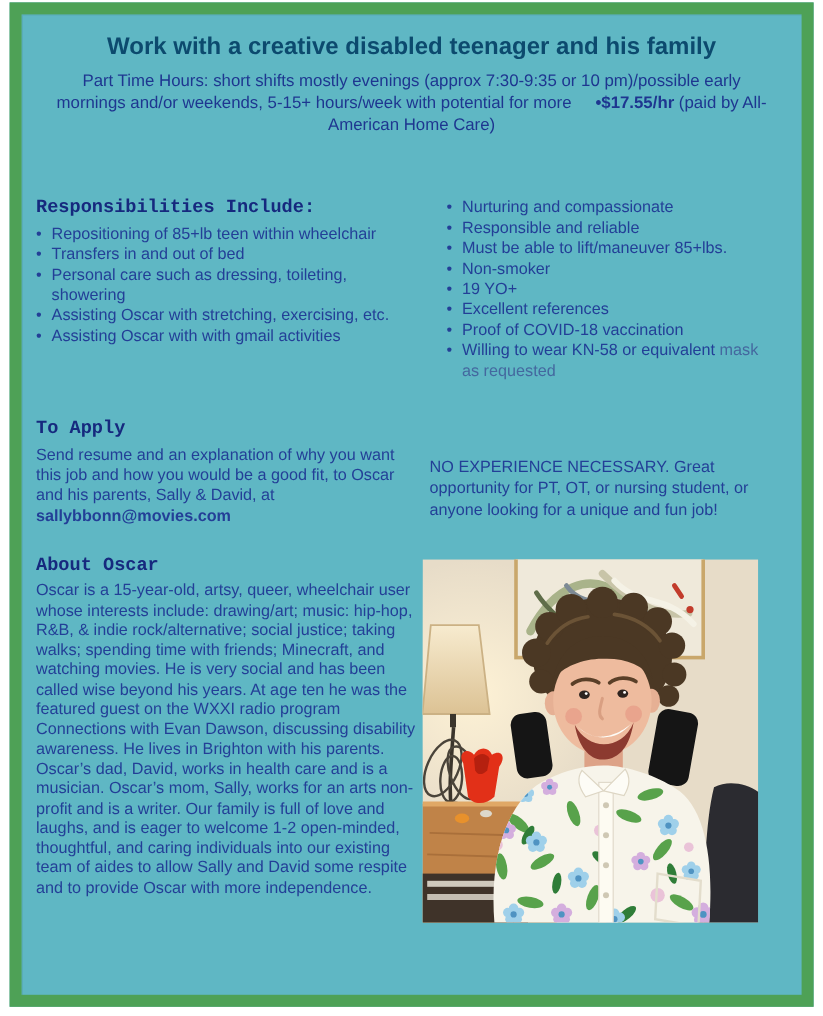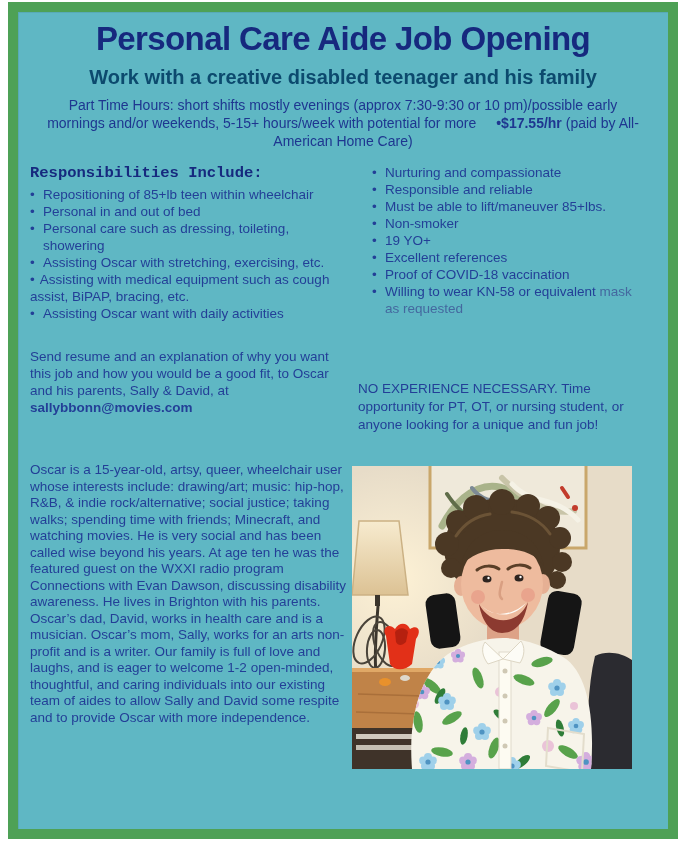--- a/index.html
+++ b/index.html
@@ -42,48 +42,46 @@
 
   .photo { left:334px; top:454px; width:280px; height:303px; overflow:hidden; }
   .photo svg { display:block; }
 </style>
 </head>
 <body>
 
 <div class="poster">
 
   <div class="abs header">
-    <h1 class="title">Personal Care Aide Job Opening</h1>
     <div class="subtitle">Work with a creative disabled teenager and his family</div>
-    <div class="hours"><span>Part Time Hours: short shifts mostly evenings (approx 7:30-9:30 or 10 pm)/possible early mornings and/or weekends, 5-15+ hours/week with potential for more </span><b>•$17.55/hr</b><span> (paid by All-American Home Care)</span></div>
+    <div class="hours"><span>Part Time Hours: short shifts mostly evenings (approx 7:30-9:35 or 10 pm)/possible early mornings and/or weekends, 5-15+ hours/week with potential for more </span><b>•$17.55/hr</b><span> (paid by All-American Home Care)</span></div>
   </div>
 
   <div class="abs section" id="resp">
     <h2>Responsibilities Include:</h2>
     <ul class="bullets">
       <li class="hang">
           <span class="dot">•</span>
           <span>Repositioning of 85+lb teen within wheelchair</span>
         </li>
       <li class="hang">
           <span class="dot">•</span>
-          <span>Personal in and out of bed</span>
+          <span>Transfers in and out of bed</span>
         </li>
       <li class="hang">
           <span class="dot">•</span>
           <span>Personal care such as dressing, toileting, showering</span>
         </li>
       <li class="hang">
           <span class="dot">•</span>
           <span>Assisting Oscar with stretching, exercising, etc.</span>
         </li>
-      <li class="flush"><span class="dot">•</span><span>Assisting with medical equipment such as cough assist, BiPAP, bracing, etc.</span></li>
-      <li class="hang">
-          <span class="dot">•</span>
-          <span>Assisting Oscar want with daily activities</span>
+      <li class="hang">
+          <span class="dot">•</span>
+          <span>Assisting Oscar with with gmail activities</span>
         </li>
     </ul>
   </div>
 
   <div class="abs section" id="quals">
     <ul class="bullets">
       <li class="hang">
           <span class="dot">•</span>
           <span>Nurturing and compassionate</span>
         </li>
@@ -112,28 +110,30 @@
           <span>Proof of COVID-18 vaccination</span>
         </li>
       <li class="hang">
           <span class="dot">•</span>
           <span><span>Willing to wear KN-58 or equivalent </span><span class="muted">mask as requested</span></span>
         </li>
     </ul>
   </div>
 
   <div class="abs section" id="apply">
+    <h2>To Apply</h2>
     <p class="bodytext"><span>Send resume and an explanation of why you want this job and how you would be a good fit, to Oscar and his parents, Sally &amp; David, at </span><span class="emailbold">sallybbonn@movies.com</span></p>
   </div>
 
   <div class="abs" id="noexp">
-    <p>NO EXPERIENCE NECESSARY. Time opportunity for PT, OT, or nursing student, or anyone looking for a unique and fun job!</p>
+    <p>NO EXPERIENCE NECESSARY. Great opportunity for PT, OT, or nursing student, or anyone looking for a unique and fun job!</p>
   </div>
 
   <div class="abs section" id="about">
+    <h2>About Oscar</h2>
     <p class="bodytext">Oscar is a 15-year-old, artsy, queer, wheelchair user whose interests include: drawing/art; music: hip-hop, R&amp;B, &amp; indie rock/alternative; social justice; taking walks; spending time with friends; Minecraft, and watching movies. He is very social and has been called wise beyond his years. At age ten he was the featured guest on the WXXI radio program Connections with Evan Dawson, discussing disability awareness. He lives in Brighton with his parents. Oscar’s dad, David, works in health care and is a musician. Oscar’s mom, Sally, works for an arts non-profit and is a writer. Our family is full of love and laughs, and is eager to welcome 1-2 open-minded, thoughtful, and caring individuals into our existing team of aides to allow Sally and David some respite and to provide Oscar with more independence.</p>
   </div>
 
   <div class="abs photo" role="img" aria-label="Oscar, a smiling teenager with curly brown hair, sitting in his power wheelchair wearing a white floral shirt, with a lamp, an abstract painting and a red vase behind him">
     <svg width="280" height="303" viewBox="0 0 280 303" xmlns="http://www.w3.org/2000/svg">
       <defs>
         <radialGradient id="glow" cx="50%" cy="50%" r="50%">
           <stop offset="0%" stop-color="#fff3d6" stop-opacity="0.95"></stop>
           <stop offset="100%" stop-color="#fff3d6" stop-opacity="0"></stop>
         </radialGradient>

